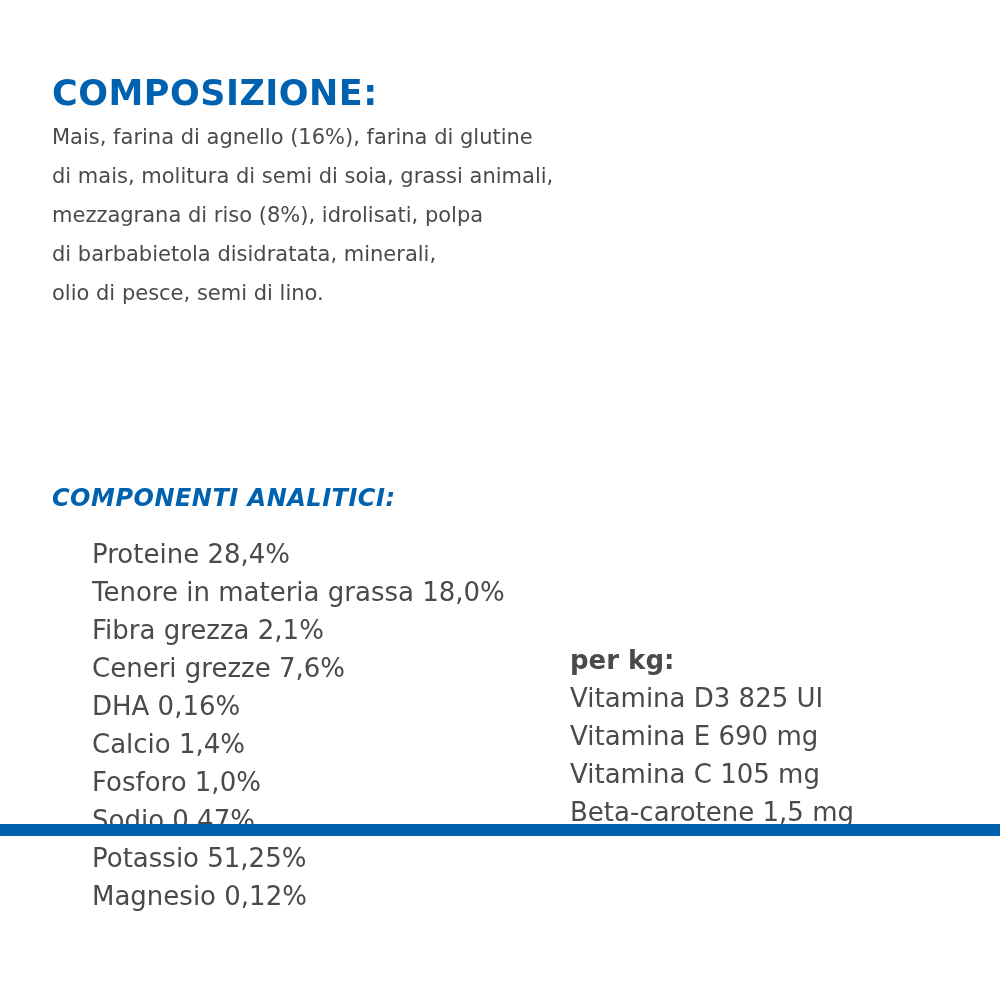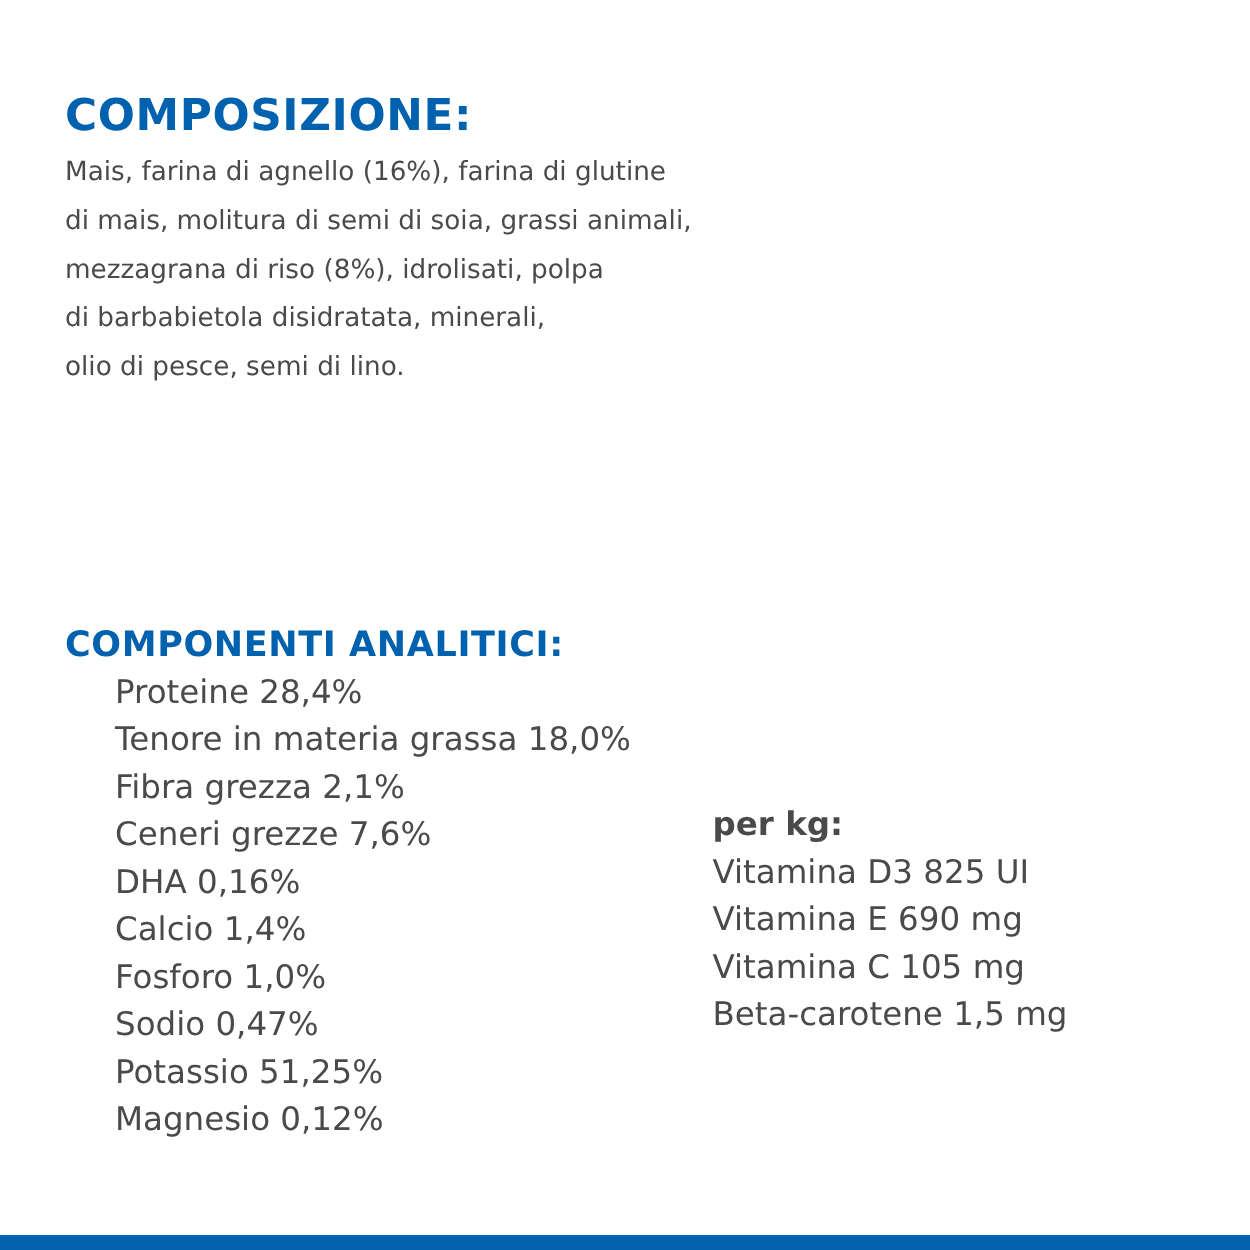--- a/index.html
+++ b/index.html
@@ -10,37 +10,38 @@
     width: 1000px;
     height: 1000px;
     background: #ffffff;
     font-family: "DejaVu Sans", sans-serif;
     overflow: hidden;
     position: relative;
   }
   .page {
     position: relative;
     width: 1000px;
-    height: 1000px;
+    height: 836px;
     box-sizing: border-box;
   }
   .section-title {
     position: absolute;
     left: 52px;
     color: #0061af;
     font-weight: bold;
     letter-spacing: 0.5px;
   }
   #composition-title {
     top: 50px;
     font-size: 35px;
   }
   #analytical-title {
-    top: 480px;
-    font-size: 28px;
+    top: 468px;
+    font-size: 24px;
+    font-style: italic;
   }
   .body-text {
     position: absolute;
     left: 52px;
     color: #4a4a4a;
     font-size: 21px;
     line-height: 39px;
     white-space: pre-line;
   }
   #composition-text {

